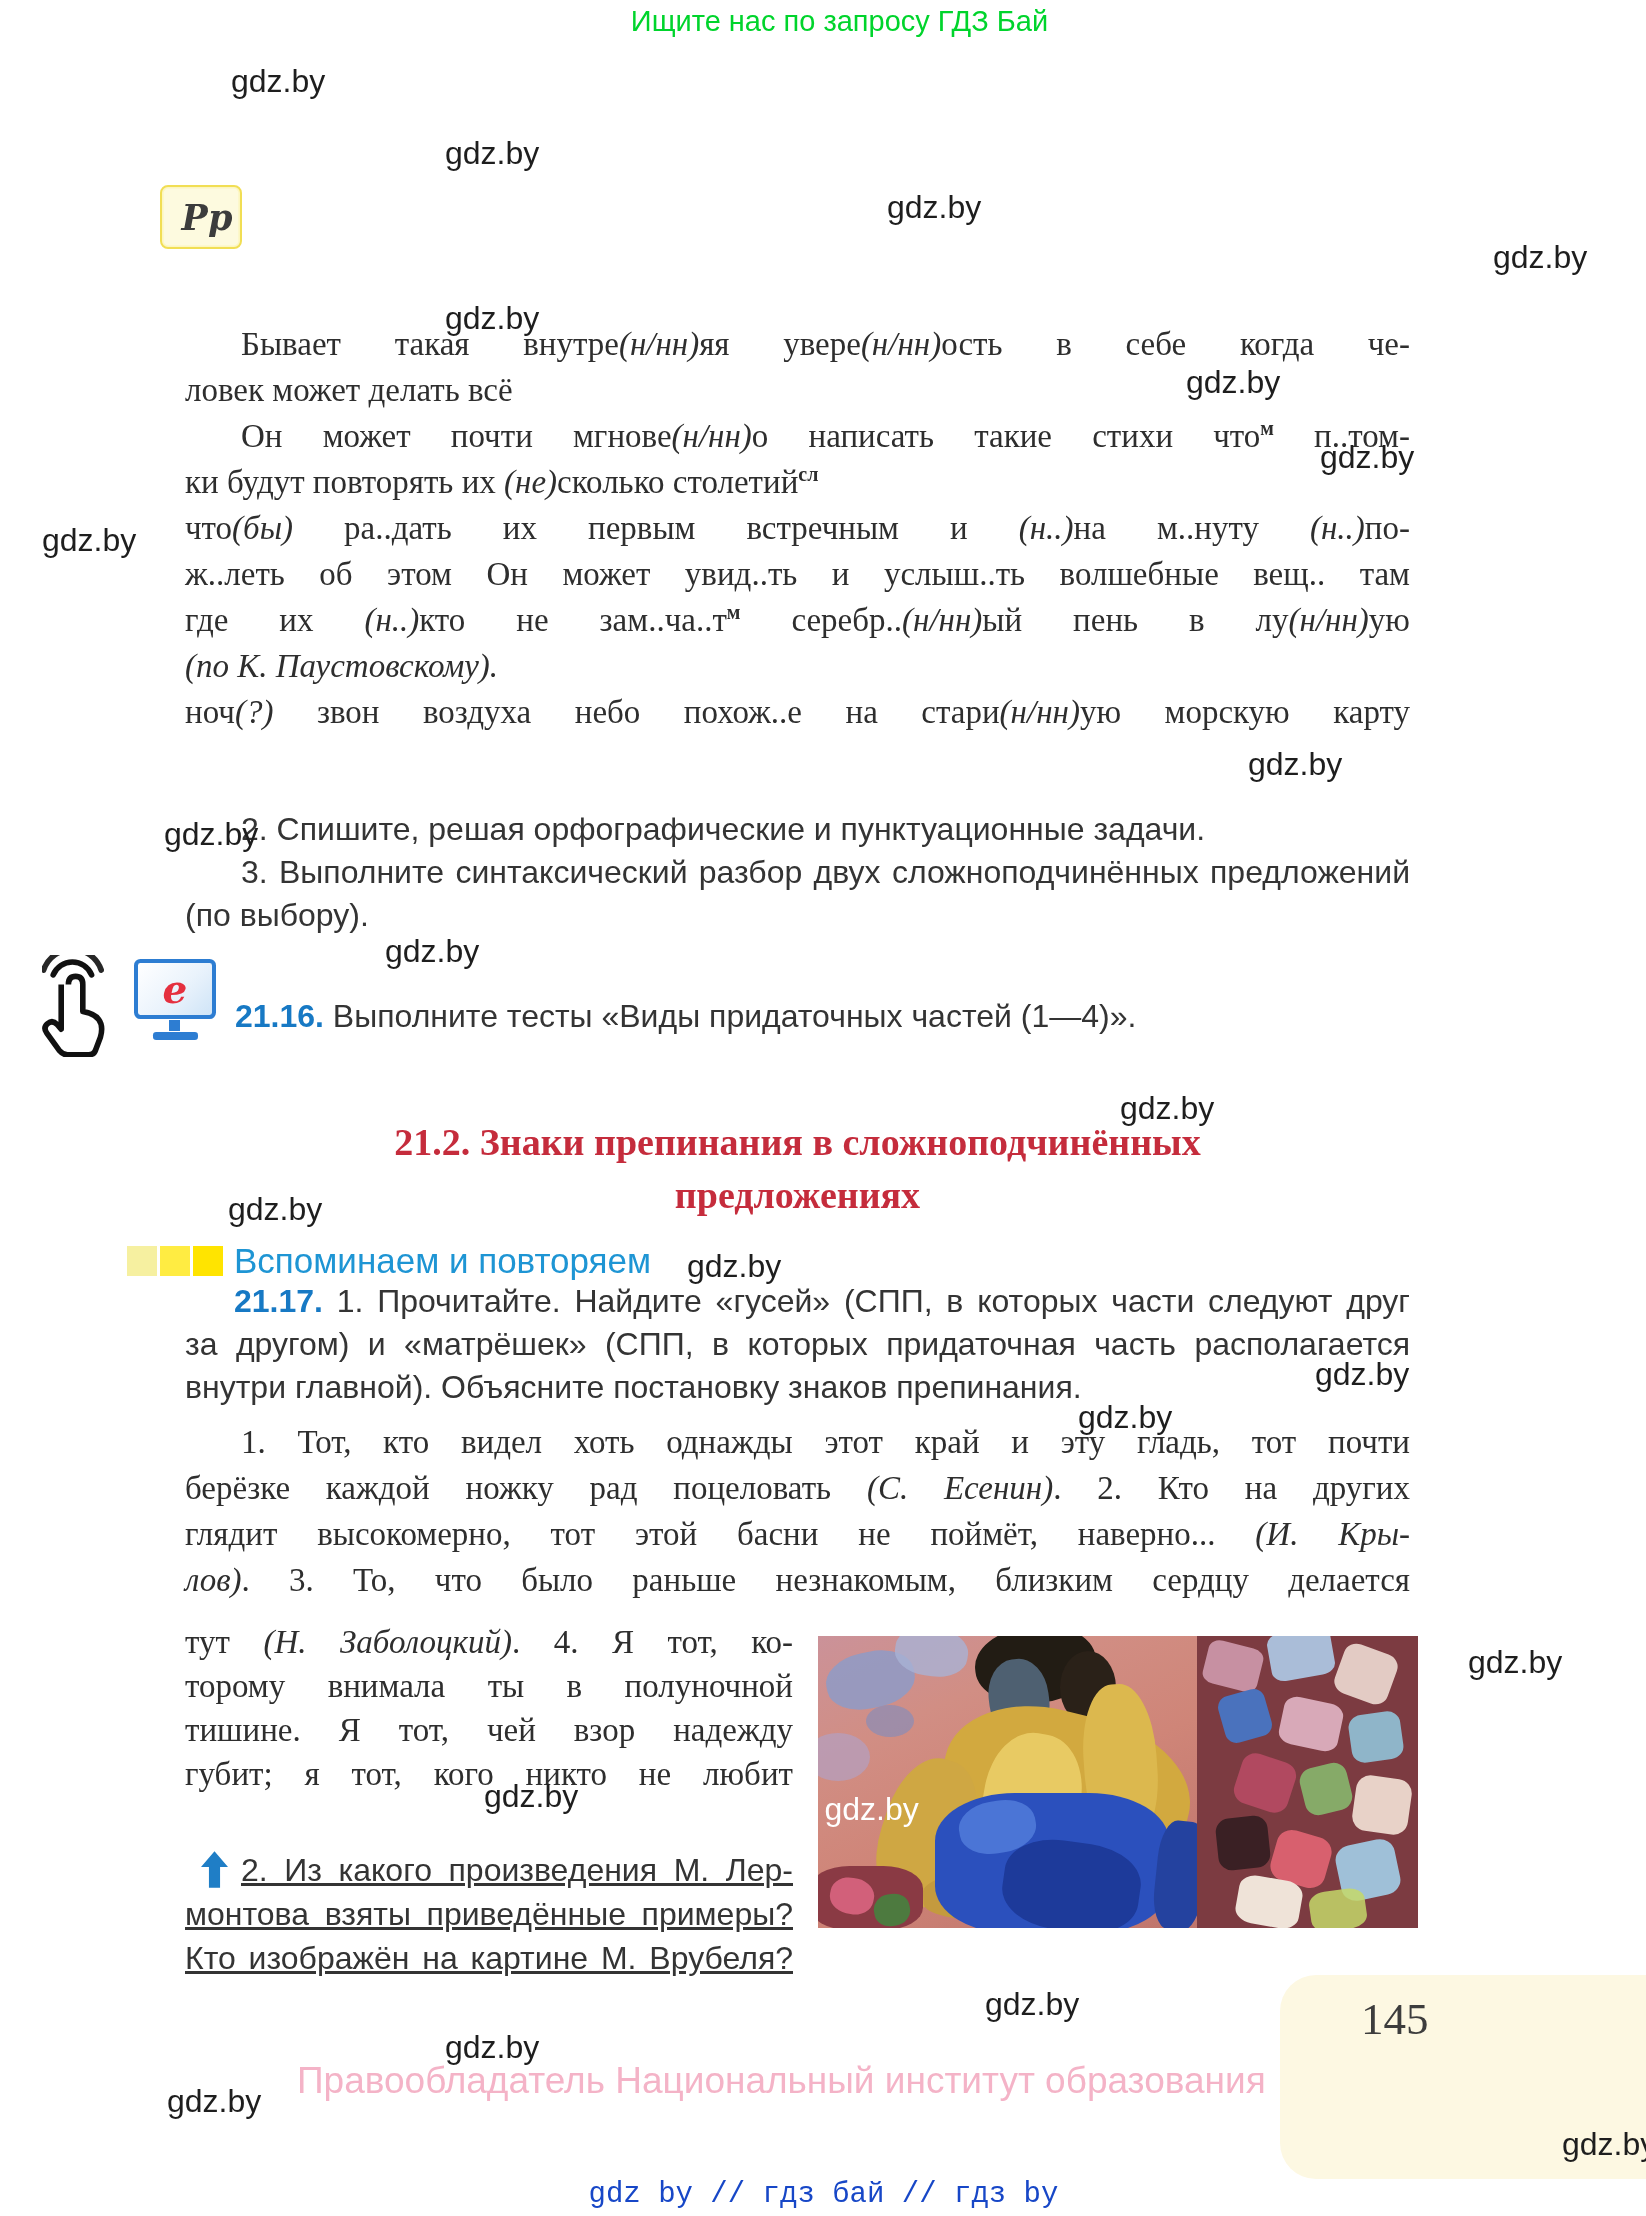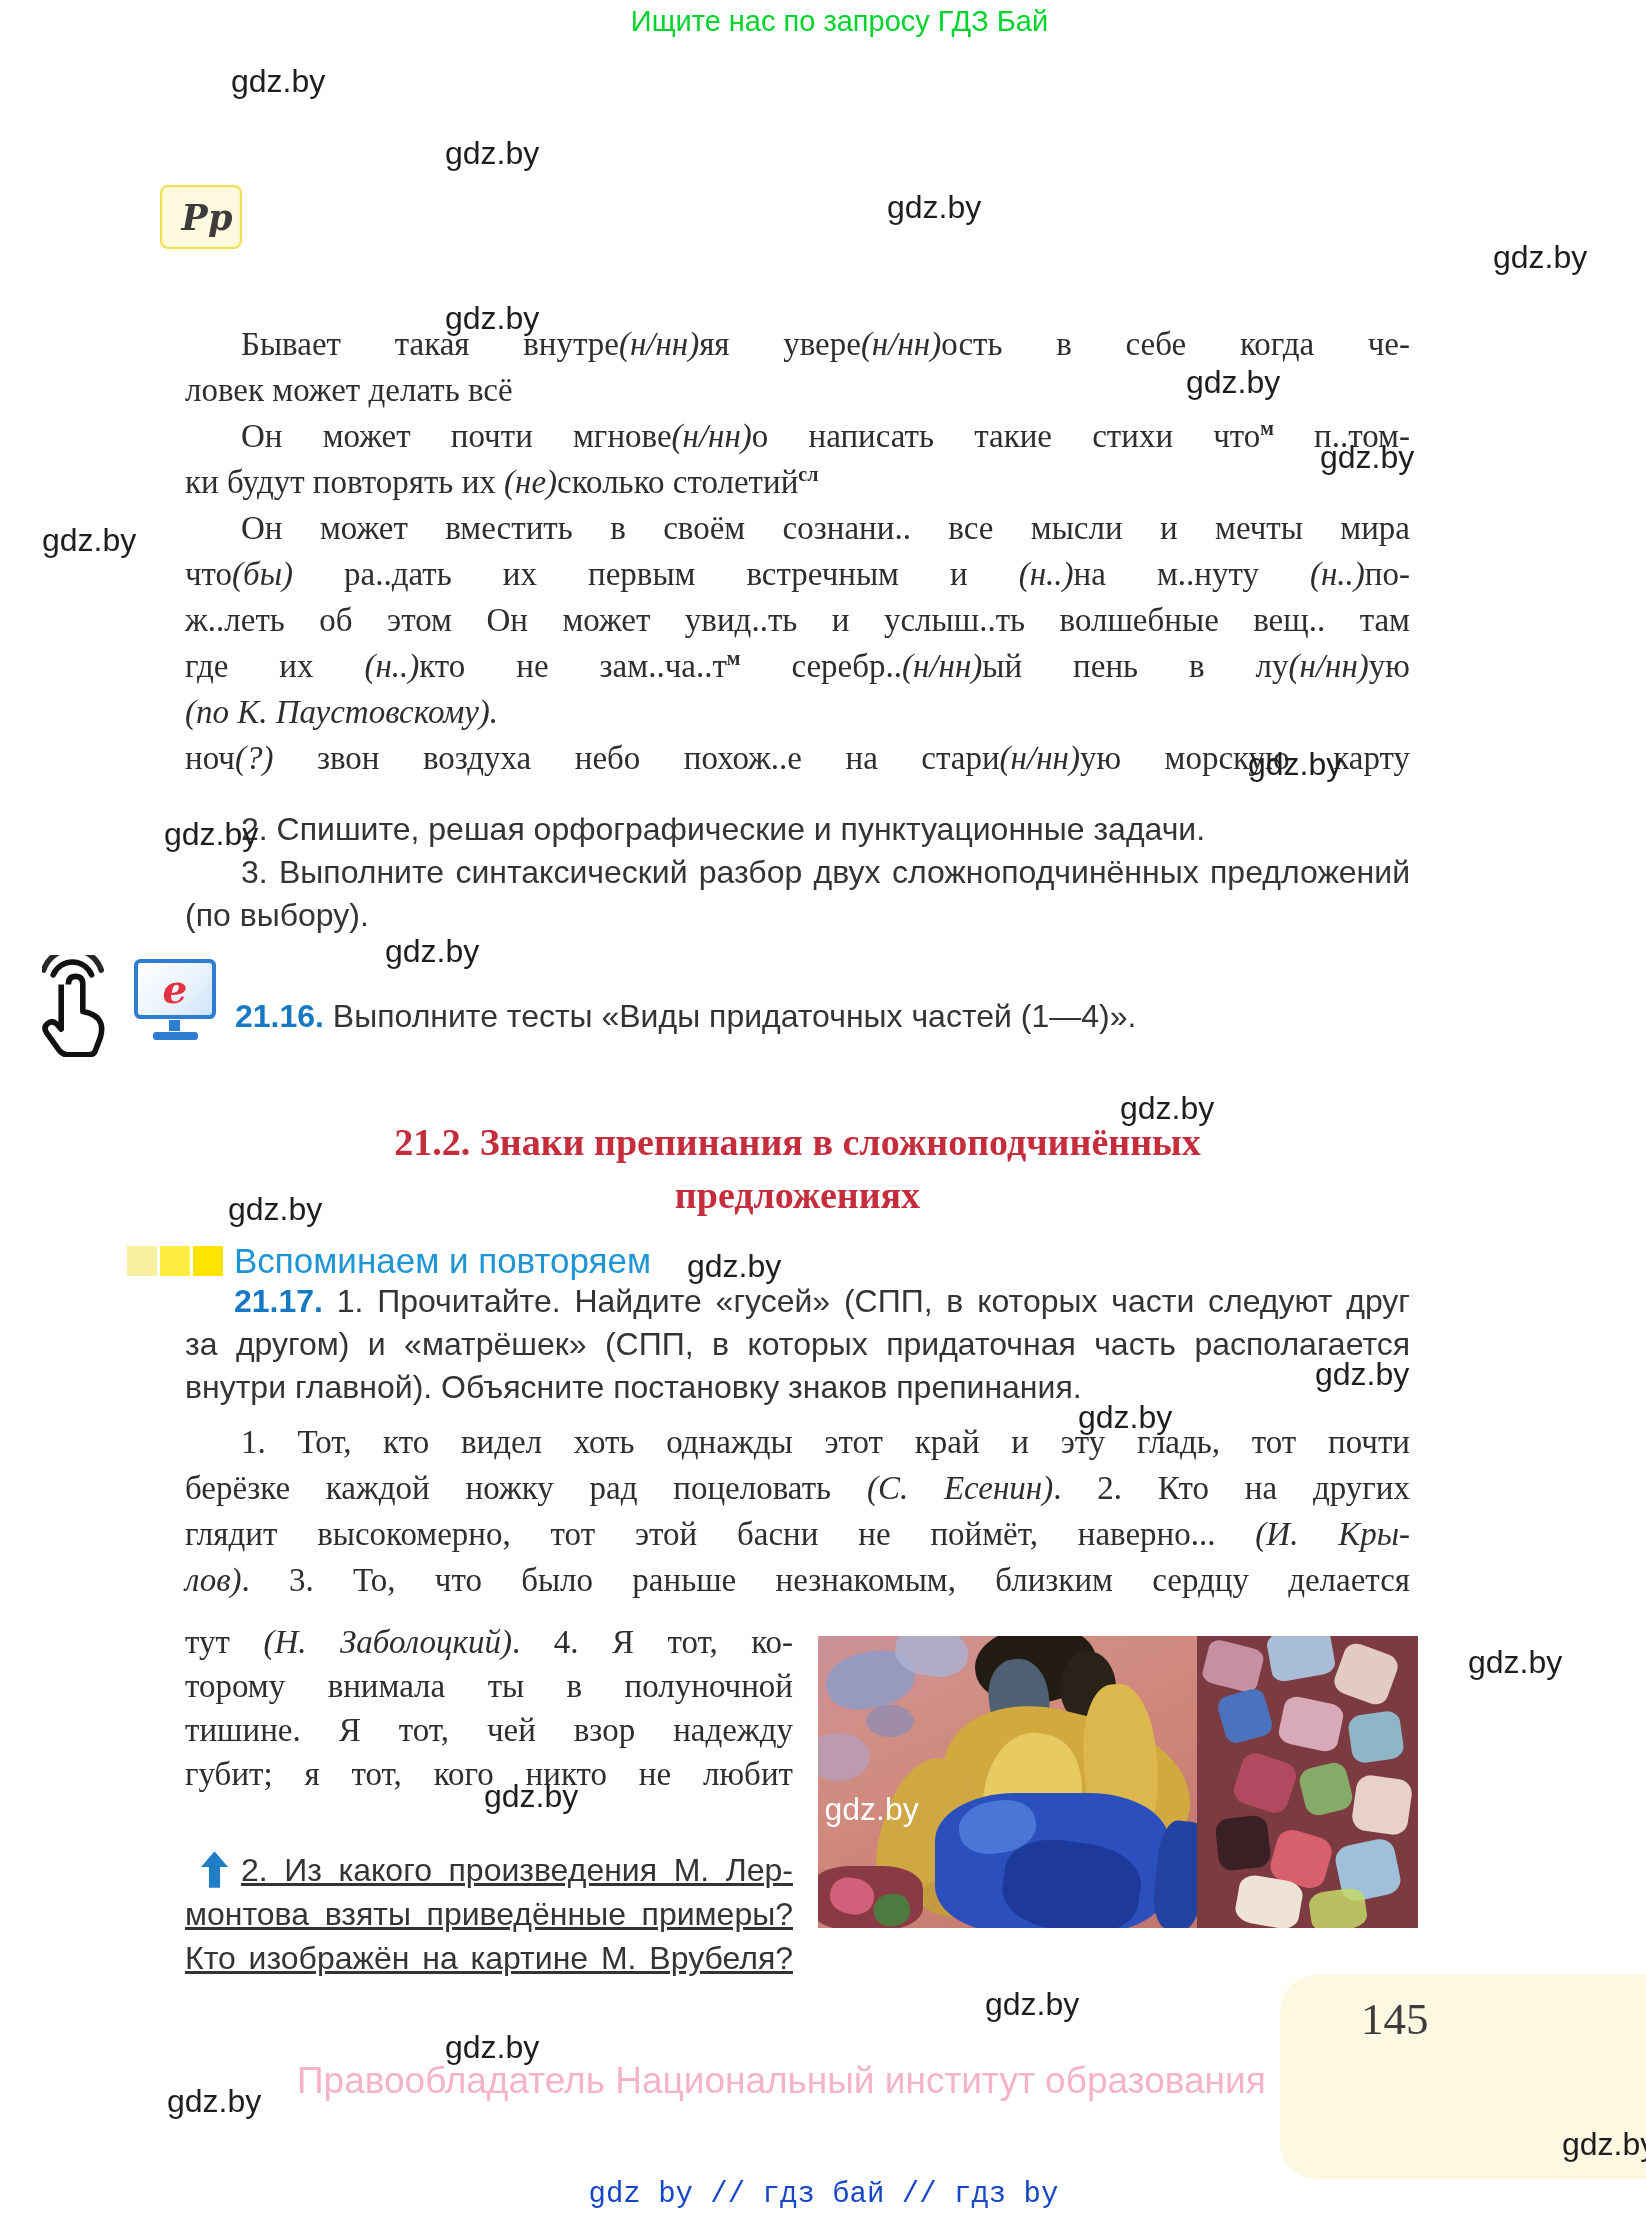--- a/index.html
+++ b/index.html
@@ -57,21 +57,20 @@
   <div id="rr-icon" class="abs">
     <span>Рр</span>
   </div>
 
 
   <div class="block f-serif" style="left:185px;top:321px;width:1225px;font-size:33px;line-height:46px;">
     <div class="line just ind70"><span>Бывает такая внутре</span><span class="seg-i">(н/нн)</span><span>яя увере</span><span class="seg-i">(н/нн)</span><span>ость в себе когда че-</span></div>
     <div class="line left"><span>ловек может делать всё</span></div>
     <div class="line just ind70"><span>Он может почти мгнове</span><span class="seg-i">(н/нн)</span><span>о написать такие стихи что</span><span class="seg-sup">м</span><span> п..том-</span></div>
     <div class="line left"><span>ки будут повторять их </span><span class="seg-i">(не)</span><span>сколько столетий</span><span class="seg-sup">сл</span></div>
-    <div class="line just ind70"><span>Он может вместить в своём сознани.. все мысли и мечты мира</span></div>
     <div class="line just"><span>что</span><span class="seg-i">(бы)</span><span> ра..дать их первым встречным и </span><span class="seg-i">(н..)</span><span>на м..нуту </span><span class="seg-i">(н..)</span><span>по-</span></div>
     <div class="line just"><span>ж..леть об этом Он может увид..ть и услыш..ть волшебные вещ.. там</span></div>
     <div class="line just"><span>где их </span><span class="seg-i">(н..)</span><span>кто не зам..ча..т</span><span class="seg-sup">м</span><span> серебр..</span><span class="seg-i">(н/нн)</span><span>ый пень в лу</span><span class="seg-i">(н/нн)</span><span>ую</span></div>
     <div class="line left"><span class="seg-i">(по К. Паустовскому).</span></div>
     <div class="line just"><span>ноч</span><span class="seg-i">(?)</span><span> звон воздуха небо похож..е на стари</span><span class="seg-i">(н/нн)</span><span>ую морскую карту</span></div>
   </div>
 
   <div class="block f-sans" style="left:185px;top:808px;width:1225px;font-size:32px;line-height:43px;">
     <div class="line left ind70">2. Спишите, решая орфографические и пунктуационные задачи.</div>
     <div class="line just ind70">3. Выполните синтаксический разбор двух сложноподчинённых предложений</div>

